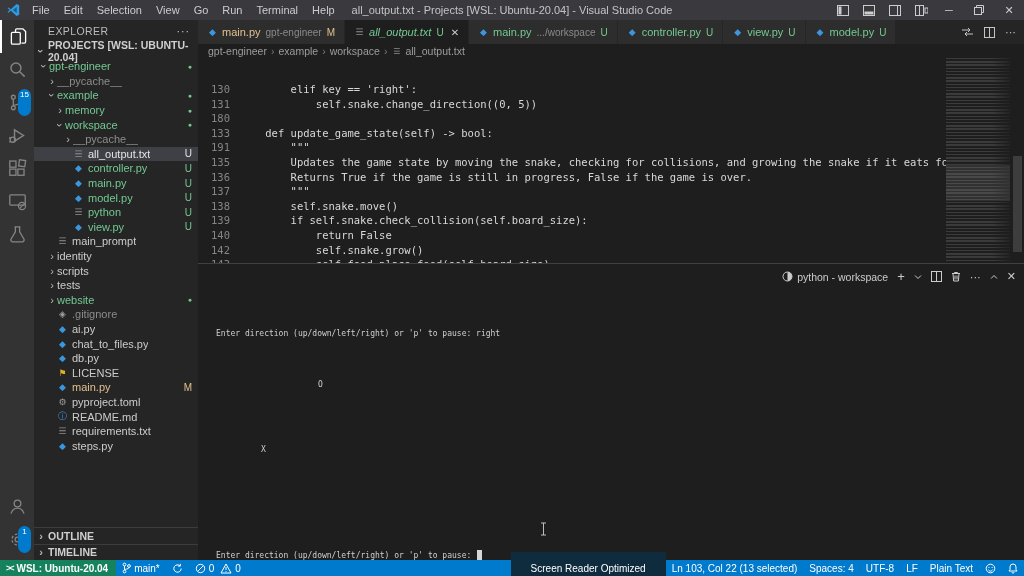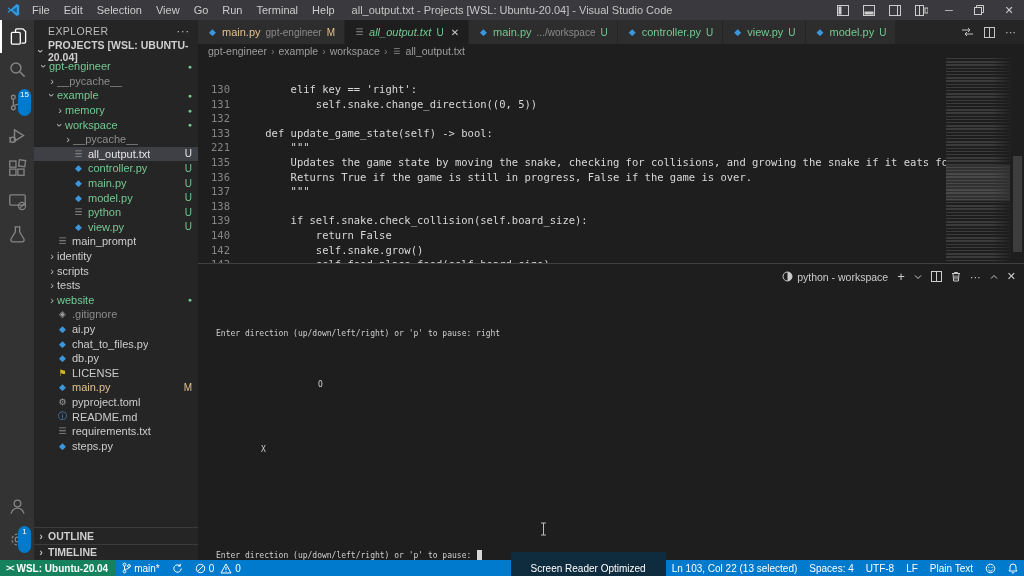--- a/index.html
+++ b/index.html
@@ -448,27 +448,27 @@
           <span class="bc-item" style="display: inline-flex; align-items: center;">
             <span class="f-ico" style="color: rgb(143, 143, 143);">☰</span>
             <span>all_output.txt</span>
           </span>
         </div>
 
       <div class="editor">
         <div class="code-lines">
             <div class="code-line"><span class="ln">130</span><span class="lt">        elif key == 'right':</span></div>
             <div class="code-line"><span class="ln">131</span><span class="lt">            self.snake.change_direction((0, 5))</span></div>
-            <div class="code-line"><span class="ln">132</span><span class="lt"></span></div>
+            <div class="code-line"><span class="ln">180</span><span class="lt"></span></div>
             <div class="code-line"><span class="ln">133</span><span class="lt">    def update_game_state(self) -&gt; bool:</span></div>
-            <div class="code-line"><span class="ln">221</span><span class="lt">        """</span></div>
+            <div class="code-line"><span class="ln">191</span><span class="lt">        """</span></div>
             <div class="code-line"><span class="ln">135</span><span class="lt">        Updates the game state by moving the snake, checking for collisions, and growing the snake if it eats food.</span></div>
             <div class="code-line"><span class="ln">136</span><span class="lt">        Returns True if the game is still in progress, False if the game is over.</span></div>
             <div class="code-line"><span class="ln">137</span><span class="lt">        """</span></div>
-            <div class="code-line"><span class="ln">138</span></div>
+            <div class="code-line"><span class="ln">138</span><span class="lt">        self.snake.move()</span></div>
             <div class="code-line"><span class="ln">139</span><span class="lt">        if self.snake.check_collision(self.board_size):</span></div>
             <div class="code-line"><span class="ln">140</span><span class="lt">            return False</span></div>
             <div class="code-line"><span class="ln">142</span><span class="lt">            self.snake.grow()</span></div>
             <div class="code-line"><span class="ln">143</span><span class="lt">            self.food.place_food(self.board_size)</span></div>
           </div>
         <div class="minimap">
             <div class="minimap-slider"></div>
           </div>
         <div class="scrollbar-v">
             <div class="thumb"></div>

